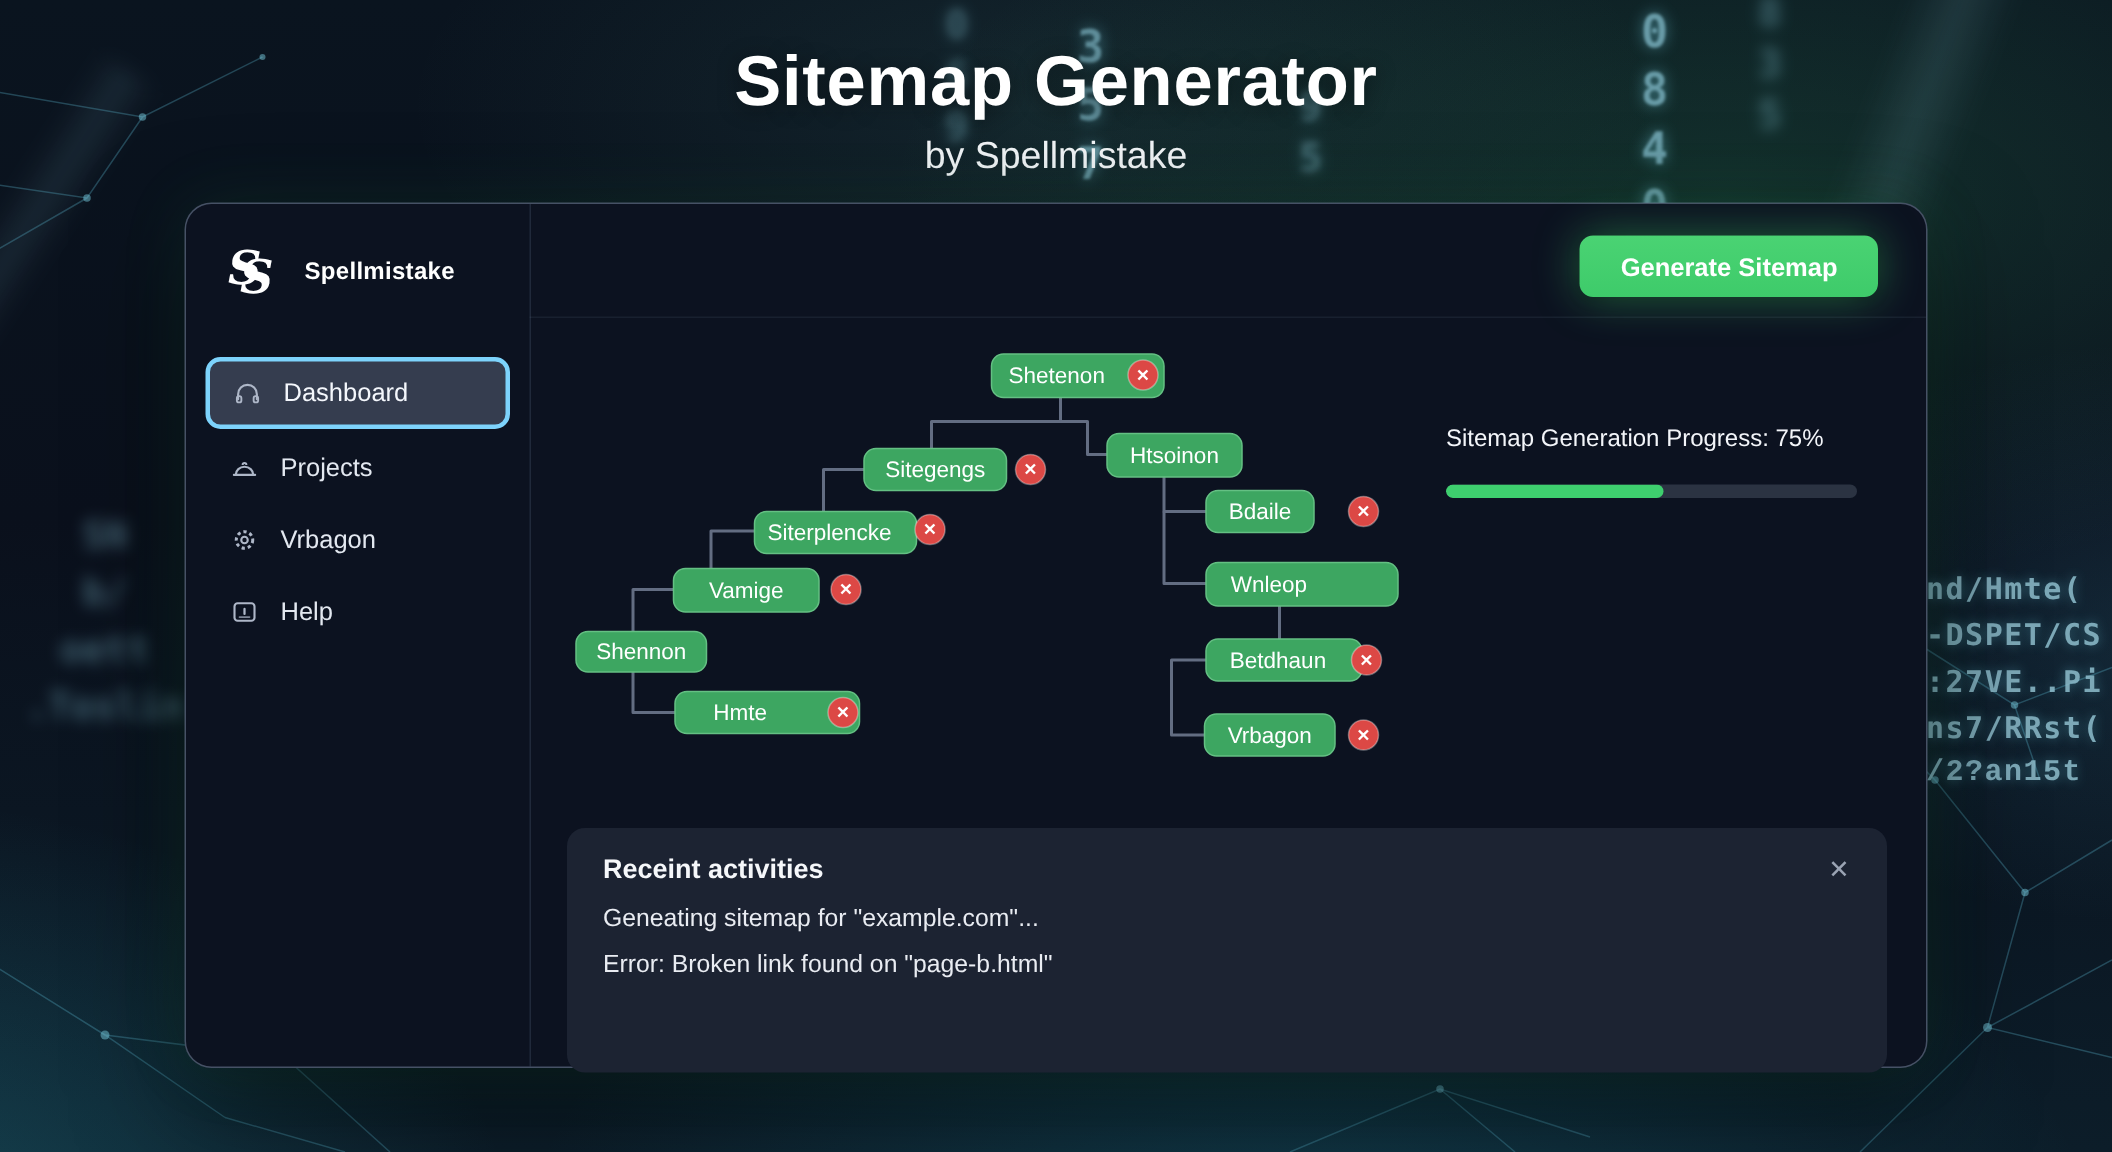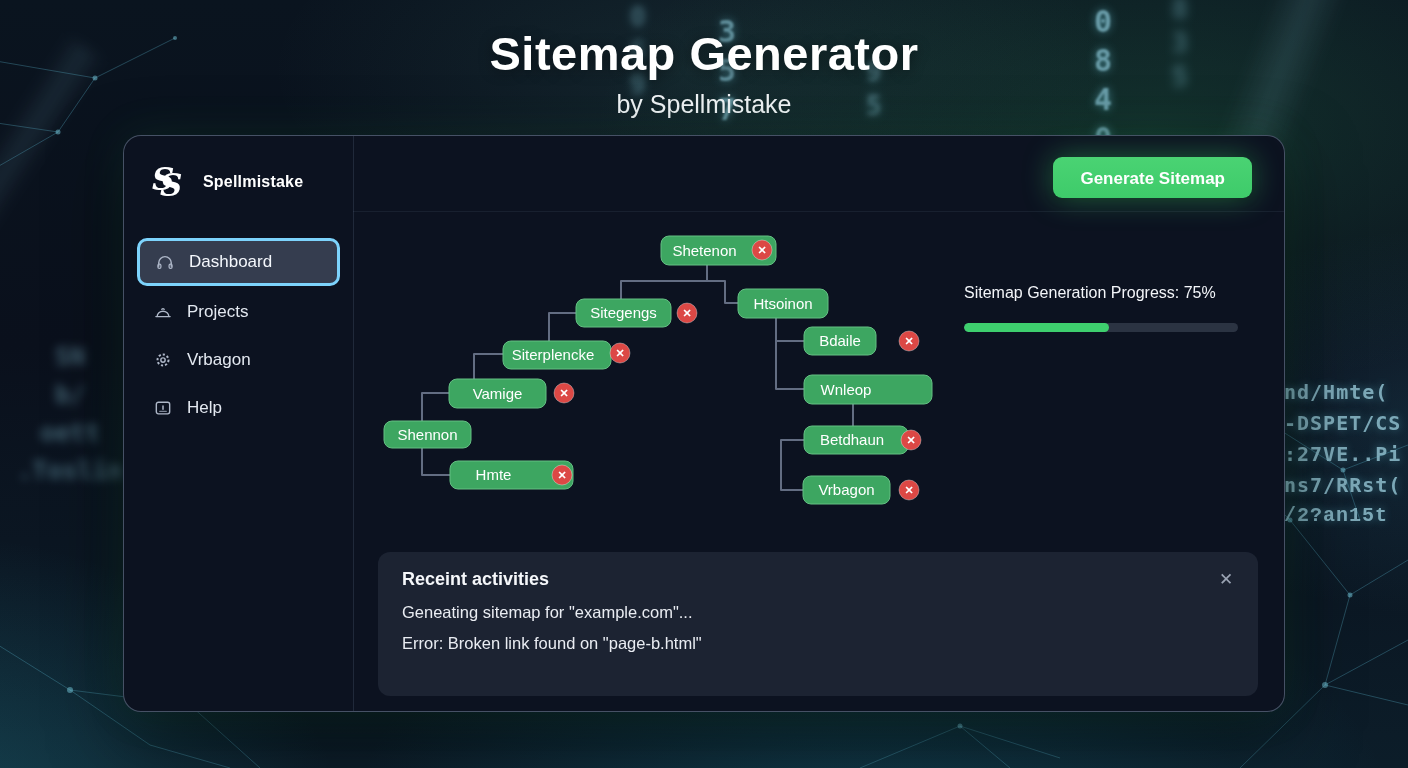--- a/index.html
+++ b/index.html
@@ -96,21 +96,21 @@
   .badge-x{fill:#ffffff;font-size:11px;font-weight:bold;font-family:"Liberation Sans",sans-serif;}
   
   .progress-label{position:absolute;left:611px;top:148px;color:#f3f5f9;font-size:16px;font-weight:500;}
   .progress-track{
     position:absolute;left:611px;top:187px;width:274px;height:9px;border-radius:5px;
     background:var(--progress-track,#2b3342);overflow:hidden;
   }
   .progress-fill{height:100%;border-radius:5px;background:var(--progress-fill,#3ecf6e);}
   
   .activities{
-    position:absolute;left:25px;top:416px;width:880px;height:144px;border-radius:12px;
+    position:absolute;left:25px;top:416px;width:880px;height:163px;border-radius:12px;
     background:#1c2332;box-sizing:border-box;padding:17px 24px;
   }
   .activities-title{color:#f5f7fa;font-size:18px;font-weight:600;margin-bottom:13px;}
   .activity-line{color:#e9ecf2;font-size:16.5px;margin-bottom:12px;}
   .activities-close{
     position:absolute;right:20px;top:16px;color:#9aa3b3;font-size:17px;cursor:pointer;
     width:24px;height:24px;text-align:center;line-height:24px;
   }
 </style>
 </head>

